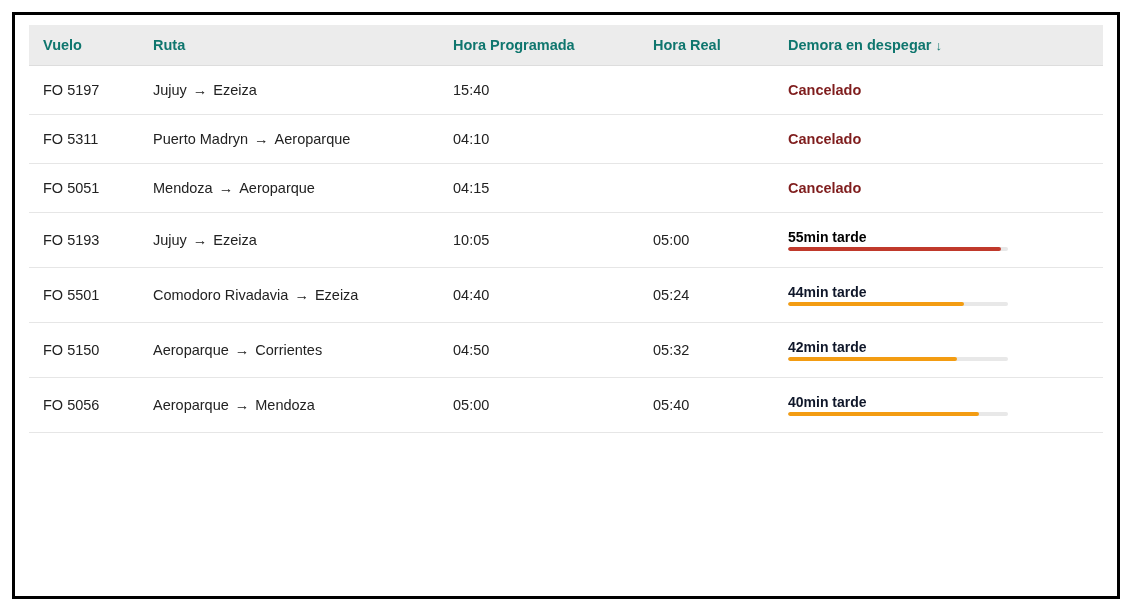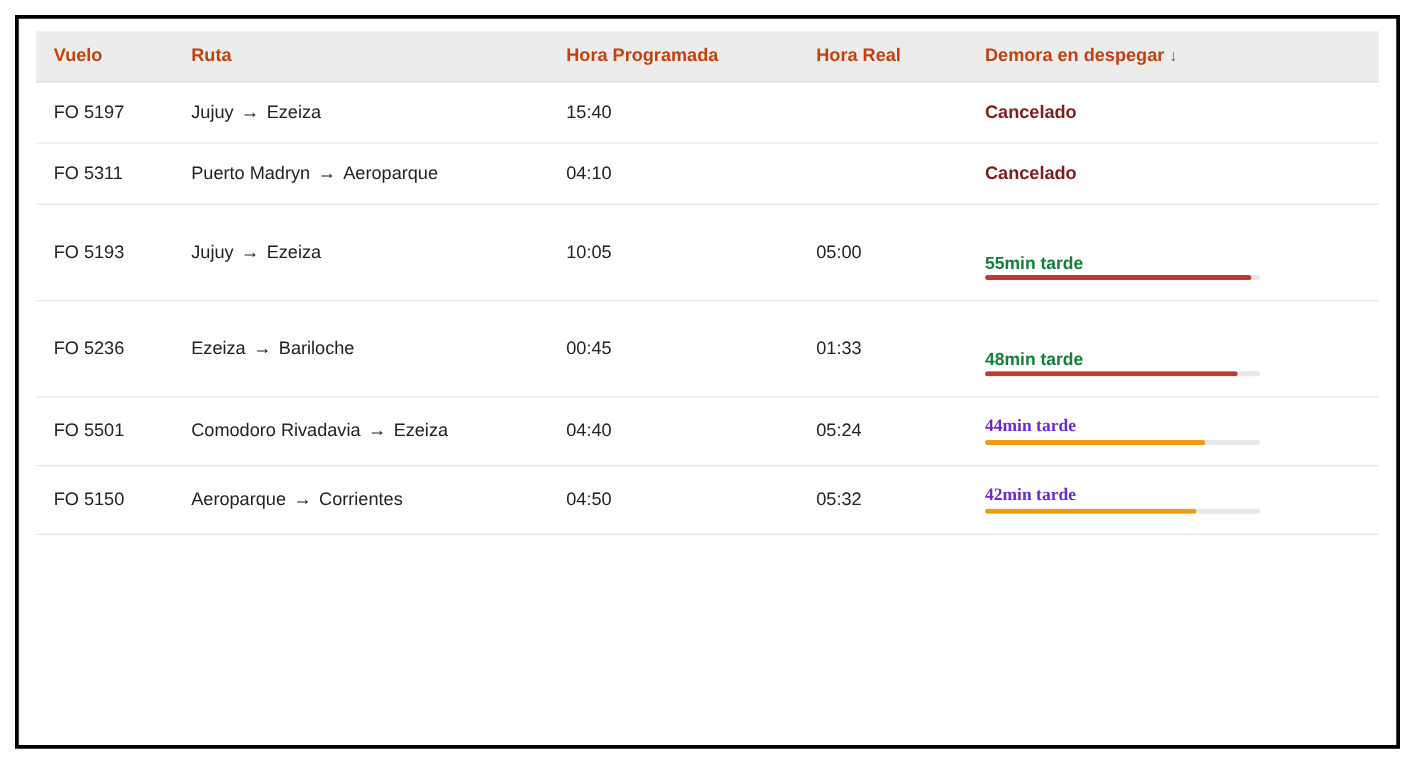--- a/index.html
+++ b/index.html
@@ -24,21 +24,21 @@
       border-collapse: collapse;
       font-size: 14.5px;
       color: #222;
     }
     thead th {
       background: #ececec;
       text-align: left;
       font-weight: 600;
       padding: 12px 14px;
       border-bottom: 1px solid #ddd;
-      color: #c2410c;
+      color: #0f766e;
     }
     tbody td {
       padding: 16px 14px;
       border-bottom: 1px solid #e6e6e6;
       vertical-align: middle;
     }
     .arrow-sep {
       margin: 0 6px;
     }
     .sort-arrow {
@@ -50,22 +50,22 @@
       color: #7f1d1d;
     }
     .delay-cell {
       min-width: 230px;
     }
     .delay-label {
       font-weight: 700;
       font-size: 14px;
       margin-bottom: 2px;
     }
-    .delay-red .delay-label { color: #15803d; margin-top: 22px; }
-    .delay-orange .delay-label { color: #6d28d9; font-family: Liberation Serif, serif; }
+    .delay-red .delay-label { color: #000000; }
+    .delay-orange .delay-label { color: #0f172a; }
     .delay-bar {
       position: relative;
       height: 4px;
       width: 220px;
       background: #e8e8e8;
       border-radius: 2px;
       overflow: hidden;
     }
     .delay-fill {
       height: 100%;
@@ -105,43 +105,36 @@
             <td class="delay-cell"><span class="cancelled">Cancelado</span></td>
           </tr>
           <tr>
             <td>FO 5311</td>
             <td><span>Puerto Madryn</span><span class="arrow-sep">→</span><span>Aeroparque</span></td>
             <td>04:10</td>
             <td></td>
             <td class="delay-cell"><span class="cancelled">Cancelado</span></td>
           </tr>
           <tr>
+            <td>FO 5051</td>
+            <td><span>Mendoza</span><span class="arrow-sep">→</span><span>Aeroparque</span></td>
+            <td>04:15</td>
+            <td></td>
+            <td class="delay-cell"><span class="cancelled">Cancelado</span></td>
+          </tr>
+          <tr>
             <td>FO 5193</td>
             <td><span>Jujuy</span><span class="arrow-sep">→</span><span>Ezeiza</span></td>
             <td>10:05</td>
             <td>05:00</td>
             <td class="delay-cell">
               <div class="delay-red">
                 <div class="delay-label">55min tarde</div>
                 <div class="delay-bar">
                   <div class="delay-fill" style="width: 97%;"></div>
-                </div>
-              </div>
-            </td>
-          </tr>
-          <tr>
-            <td>FO 5236</td>
-            <td><span>Ezeiza</span><span class="arrow-sep">→</span><span>Bariloche</span></td>
-            <td>00:45</td>
-            <td>01:33</td>
-            <td class="delay-cell">
-              <div class="delay-red">
-                <div class="delay-label">48min tarde</div>
-                <div class="delay-bar">
-                  <div class="delay-fill" style="width: 92%;"></div>
                 </div>
               </div>
             </td>
           </tr>
           <tr>
             <td>FO 5501</td>
             <td><span>Comodoro Rivadavia</span><span class="arrow-sep">→</span><span>Ezeiza</span></td>
             <td>04:40</td>
             <td>05:24</td>
             <td class="delay-cell">
@@ -160,16 +153,30 @@
             <td>05:32</td>
             <td class="delay-cell">
               <div class="delay-orange">
                 <div class="delay-label">42min tarde</div>
                 <div class="delay-bar">
                   <div class="delay-fill" style="width: 77%;"></div>
                 </div>
               </div>
             </td>
           </tr>
+          <tr>
+            <td>FO 5056</td>
+            <td><span>Aeroparque</span><span class="arrow-sep">→</span><span>Mendoza</span></td>
+            <td>05:00</td>
+            <td>05:40</td>
+            <td class="delay-cell">
+              <div class="delay-orange">
+                <div class="delay-label">40min tarde</div>
+                <div class="delay-bar">
+                  <div class="delay-fill" style="width: 87%;"></div>
+                </div>
+              </div>
+            </td>
+          </tr>
         </tbody>
     </table>
   </div>
 </div>
 
 </body></html>

